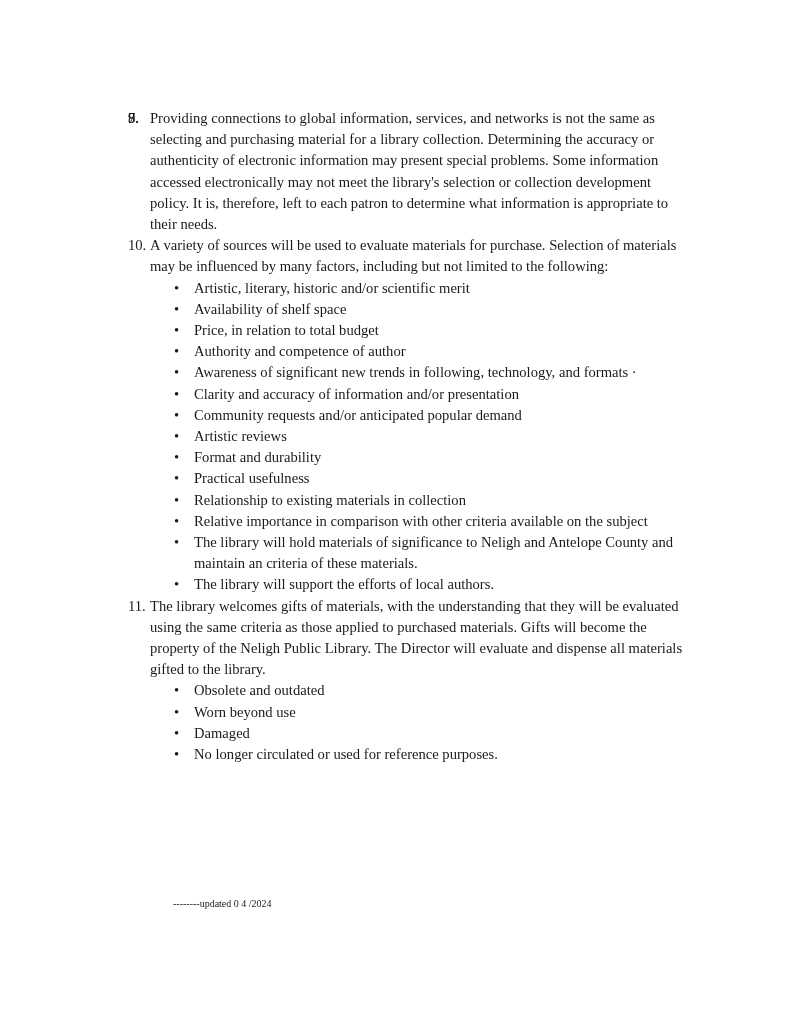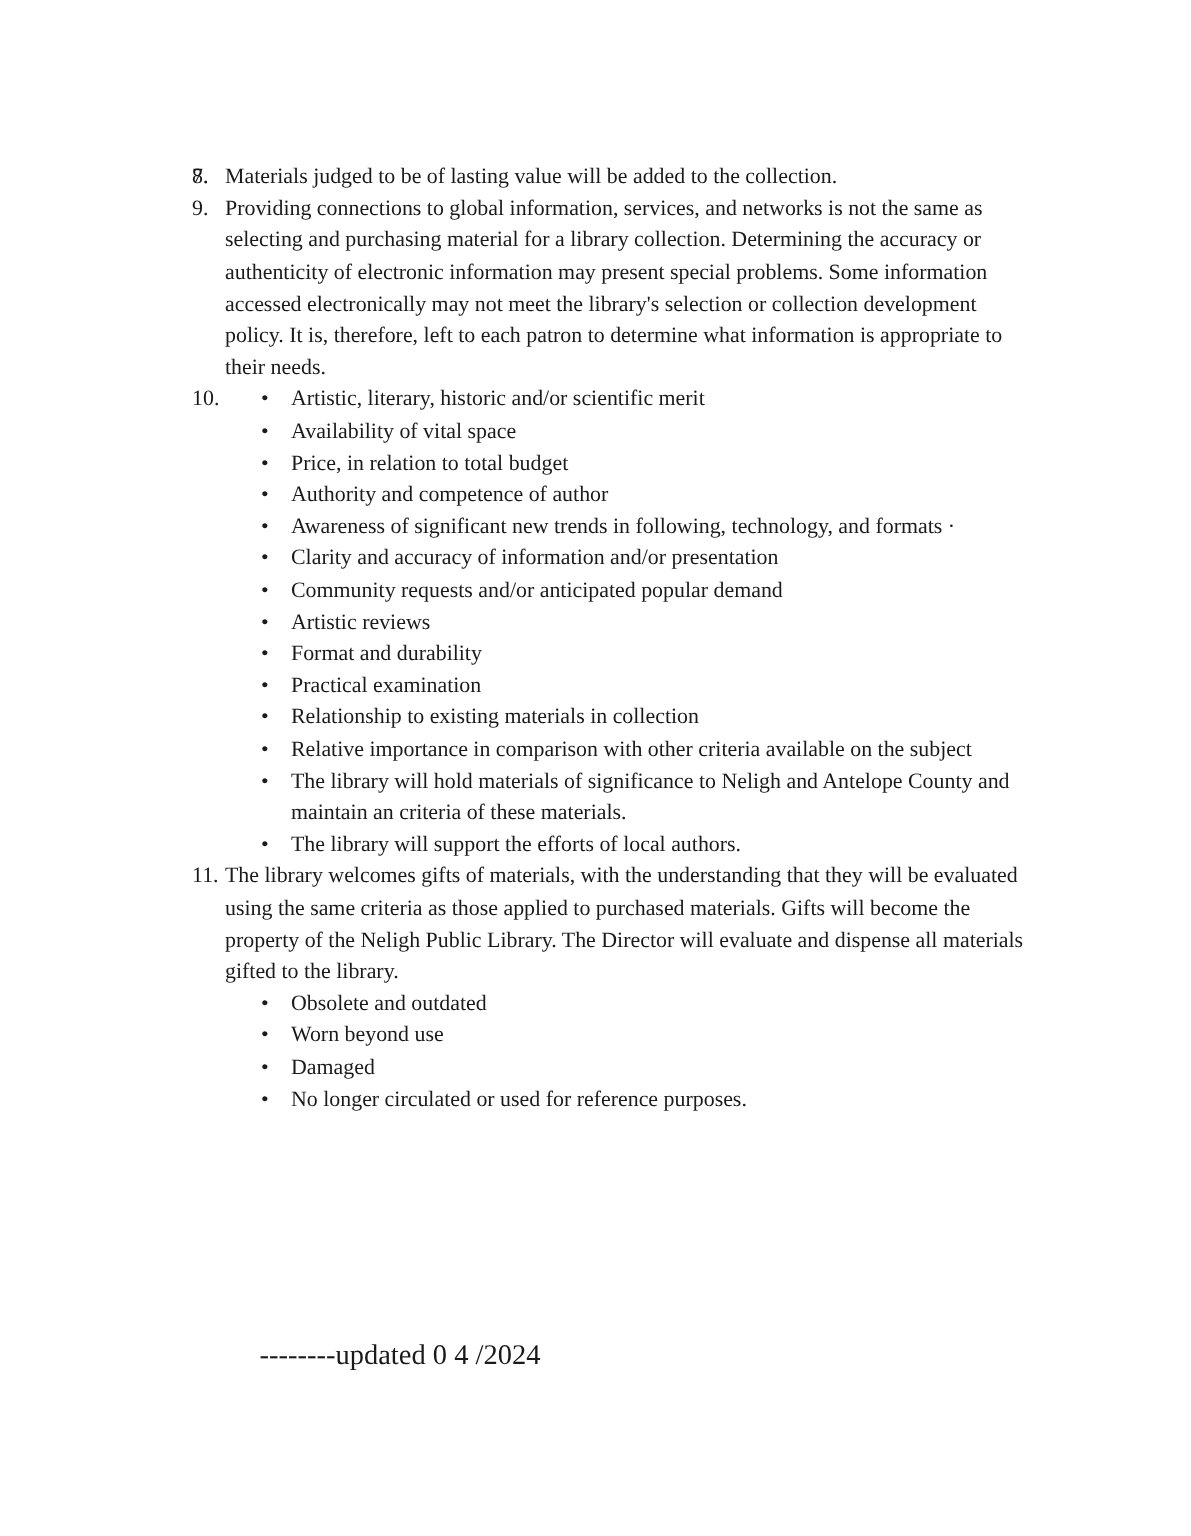--- a/index.html
+++ b/index.html
@@ -47,53 +47,53 @@
       top: 0;
     }
     .bullets li .btext {
       display: block;
       padding-left: 22px;
     }
     .footer {
       position: absolute;
       left: 173px;
       top: 893px;
-      font-size: 19px;
+      font-size: 10px;
     }
   </style>
 </head>
 <body>
 
 <div class="page">
 
   <div class="item">
     <span class="num">7.</span>
   </div>
 
   <div class="item">
     <span class="num">8.</span>
-    <span>Materials judged to be of lasting value will be added to the collection.</span>
   </div>
 
   <div class="item">
     <span class="num">9.</span>
     <span>Providing connections to global information, services, and networks is not the same as selecting and purchasing material for a library collection. Determining the accuracy or authenticity of electronic information may present special problems. Some information accessed electronically may not meet the library's selection or collection development policy. It is, therefore, left to each patron to determine what information is appropriate to their needs.</span>
   </div>
 
   <div class="item">
     <span class="num">10.</span>
+    <span>A variety of sources will be used to evaluate materials for purchase. Selection of materials may be influenced by many factors, including but not limited to the following:</span>
   </div>
   <ul class="bullets">
     <li>
         <span class="dot">•</span>
         <span class="btext">Artistic, literary, historic and/or scientific merit</span>
       </li>
     <li>
         <span class="dot">•</span>
-        <span class="btext">Availability of vital space</span>
+        <span class="btext">Availability of shelf space</span>
       </li>
     <li>
         <span class="dot">•</span>
         <span class="btext">Price, in relation to total budget</span>
       </li>
     <li>
         <span class="dot">•</span>
         <span class="btext">Authority and competence of author</span>
       </li>
     <li>
@@ -111,21 +111,21 @@
     <li>
         <span class="dot">•</span>
         <span class="btext">Artistic  reviews</span>
       </li>
     <li>
         <span class="dot">•</span>
         <span class="btext">Format and durability</span>
       </li>
     <li>
         <span class="dot">•</span>
-        <span class="btext">Practical examination</span>
+        <span class="btext">Practical usefulness</span>
       </li>
     <li>
         <span class="dot">•</span>
         <span class="btext">Relationship to existing materials in collection</span>
       </li>
     <li>
         <span class="dot">•</span>
         <span class="btext">Relative importance in comparison with other criteria available on the subject</span>
       </li>
     <li>

